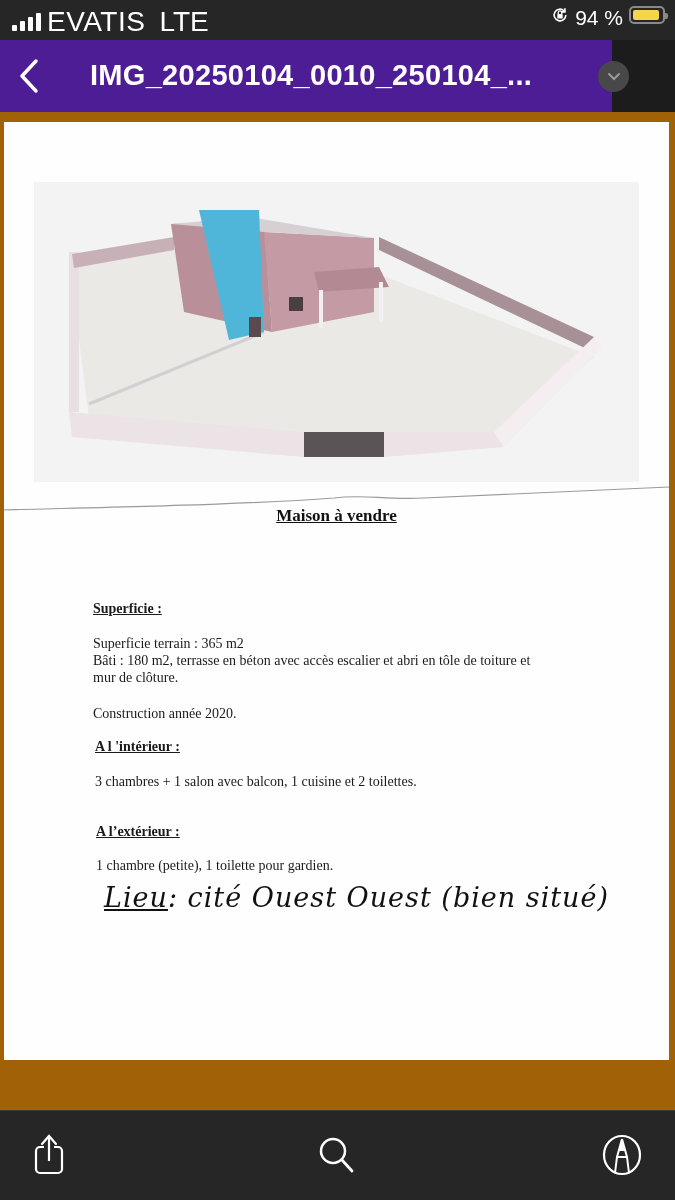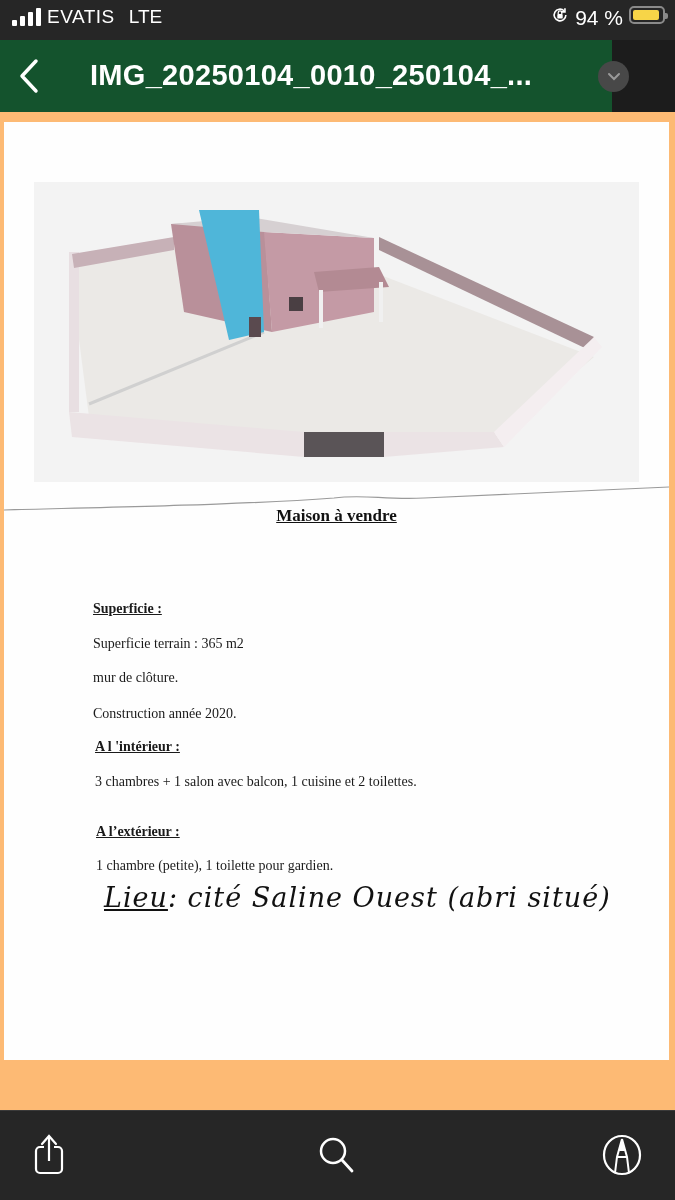--- a/index.html
+++ b/index.html
@@ -1,32 +1,32 @@
 <!DOCTYPE html>
 <html><head>
 <meta charset="utf-8">
 <style>
   html, body { margin:0; padding:0; }
   body { width:675px; height:1200px; background:#1c1c1c; position:relative; overflow:hidden; font-family:"Liberation Sans", sans-serif; color:#fff; }
   .status-bar { position:absolute; top:0; left:0; width:675px; height:40px; background:#262626; }
-  .sb-left { position:absolute; left:12px; top:6px; display:flex; align-items:center; font-size:19px; }
+  .sb-left { position:absolute; left:12px; top:6px; display:flex; align-items:center; font-size:28px; }
   .signal { display:flex; align-items:flex-end; gap:3px; height:18px; margin-right:6px; }
   .signal span { display:block; width:5px; background:#fff; border-radius:1px; }
   .carrier { margin-right:14px; letter-spacing:0.5px; }
   .sb-time { position:absolute; left:0; width:675px; top:6px; text-align:center; font-size:21px; }
   .sb-right { position:absolute; right:10px; top:6px; display:flex; align-items:flex-start; font-size:21px; gap:6px; }
   .lock-rot { width:18px; height:18px; }
   .battery { width:36px; height:18px; border:2px solid #8a8a8a; border-radius:5px; position:relative; box-sizing:border-box; padding:2px; }
   .battery .fill { width:92%; height:100%; background:#f7d548; border-radius:2px; }
   .battery:after { content:""; position:absolute; right:-5px; top:5px; width:3px; height:6px; background:#8a8a8a; border-radius:0 2px 2px 0; }
-  .nav-bar { position:absolute; top:40px; left:0; width:612px; height:72px; background:#14532d; }
+  .nav-bar { position:absolute; top:40px; left:0; width:612px; height:72px; background:#4c1d95; }
   .back { position:absolute; left:14px; top:16px; width:30px; height:40px; cursor:pointer; }
   .nav-title { position:absolute; left:90px; top:19px; font-size:29px; font-weight:bold; letter-spacing:0.3px; white-space:nowrap; }
   .title-menu { position:absolute; left:598px; top:21px; width:31px; height:31px; border-radius:50%; background:#484848; display:flex; align-items:center; justify-content:center; cursor:pointer; }
-  .viewer { position:absolute; top:112px; left:0; width:675px; height:998px; background:#fdba74; }
+  .viewer { position:absolute; top:112px; left:0; width:675px; height:998px; background:#a16207; }
   .page { position:absolute; top:10px; left:4px; width:665px; height:938px; background:#fefefe; color:#111; overflow:hidden; }
   .render { position:absolute; left:30px; top:60px; width:605px; height:300px; }
   .tear { position:absolute; left:0; top:360px; width:665px; height:30px; }
   .doc-title { position:absolute; left:0; width:665px; top:384px; text-align:center; font-family:"Liberation Serif", serif; font-weight:bold; font-size:17px; }
   .doc-title span { text-decoration:underline; }
   .doc { position:absolute; left:89px; font-family:"Liberation Serif", serif; font-size:14px; line-height:17px; color:#1a1a1a; }
   .h { font-weight:bold; text-decoration:underline; font-size:14px; }
   .hand { position:absolute; left:100px; top:760px; font-family:"DejaVu Serif", serif; font-style:italic; font-size:27px; color:#111; letter-spacing:1px; white-space:nowrap; }
   .hand .u { text-decoration:underline;margin-top:28px; }
   .toolbar { position:absolute; top:1110px; left:0; width:675px; height:90px; background:#262626; border-top:1px solid #3a3a3a; }
@@ -104,31 +104,32 @@
       <rect x="255" y="115" width="14" height="14" fill="#4a3f43"></rect>
     </svg>
     <svg class="tear" viewBox="0 0 665 30">
       <path d="M0 28 C150 24 250 22 330 16 C360 12 380 18 420 16 C520 12 600 8 665 5" fill="none" stroke="#9a9a9a" stroke-width="1.2"></path>
     </svg>
 
     <div class="doc-title"><span>Maison à vendre</span></div>
 
     <div class="doc h" style="top:478px">Superficie :</div>
     <div class="doc" style="top:513px">Superficie terrain : 365 m2</div>
+    <div class="doc" style="top:530px">Bâti : 180 m2, terrasse en béton avec accès escalier et abri en tôle de toiture et</div>
     <div class="doc" style="top:547px">mur de clôture.</div>
     <div class="doc" style="top:583px">Construction année 2020.</div>
 
     <div class="doc h" style="top:616px;left:91px">A l 'intérieur :</div>
     <div class="doc" style="top:651px;left:91px">3 chambres + 1 salon avec balcon, 1 cuisine et 2 toilettes.</div>
 
     <div class="doc h" style="top:701px;left:92px">A l’extérieur :</div>
     <div class="doc" style="top:735px;left:92px">1 chambre (petite), 1 toilette pour gardien.</div>
 
     <div class="hand">
-      <span class="u">Lieu</span><span>: cité Saline Ouest (abri situé)</span>
+      <span class="u">Lieu</span><span>: cité Ouest Ouest (bien situé)</span>
     </div>
   </div>
 </div>
 
 <div class="toolbar">
   <svg class="tb-btn" style="left:28px" viewBox="0 0 44 44">
     <rect x="8" y="14" width="26" height="26" rx="4" fill="none" stroke="#fff" stroke-width="2.2"></rect>
     <rect x="16" y="12" width="10" height="6" fill="#262626"></rect>
     <line x1="21" y1="4" x2="21" y2="28" stroke="#fff" stroke-width="2.2"></line>
     <path d="M14 11 L21 3 L28 11" fill="none" stroke="#fff" stroke-width="2.2" stroke-linecap="round"></path>

